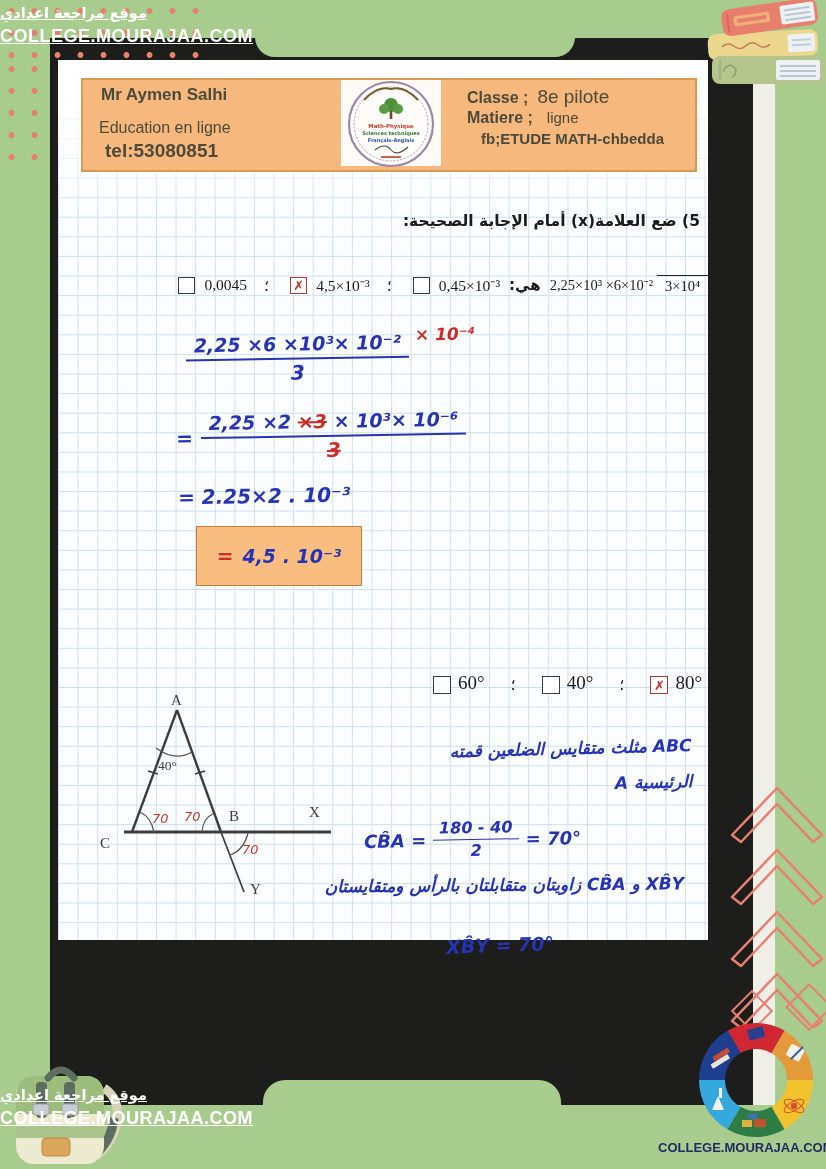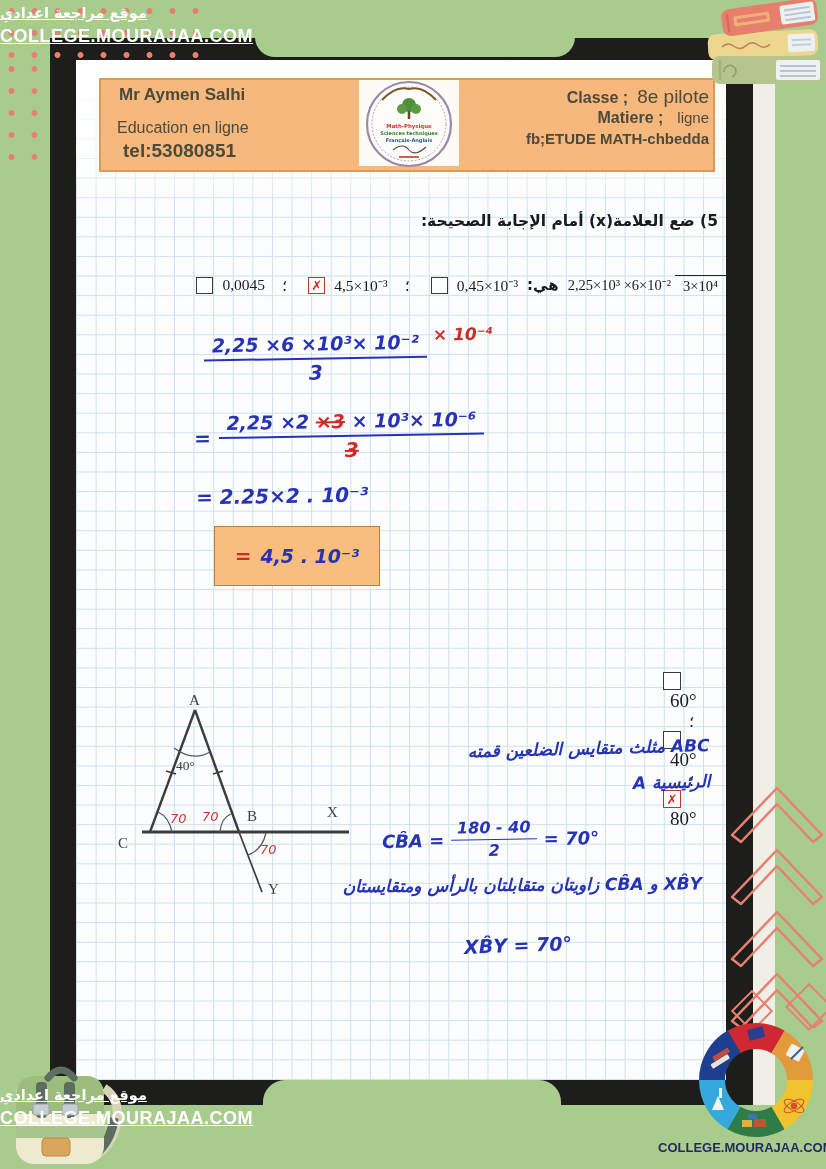--- a/index.html
+++ b/index.html
@@ -9,21 +9,21 @@
 
   
   .dots{background-image:radial-gradient(circle,#e8806f 2.6px,rgba(0,0,0,0) 3.3px);
         background-size:23px 22px;z-index:6;}
   .dots1{left:0;top:0;width:212px;height:60px;}
   .dots2{left:0;top:58px;width:52px;height:108px;}
 
   
   .scan-black{left:50px;top:38px;width:703px;height:1067px;background:#1d1d1b;z-index:1;}
   .scan-strip{left:753px;top:38px;width:22px;height:1067px;background:#efefe8;z-index:1;}
-  .page{left:76px;top:60px;width:650px;height:1020px;z-index:2;
+  .page{left:58px;top:60px;width:650px;height:880px;z-index:2;
         background:
           linear-gradient(#cfe0ed 1px,rgba(0,0,0,0) 1px) 0 0/19.6px 19.6px,
           linear-gradient(90deg,#cfe0ed 1px,rgba(0,0,0,0) 1px) 0 0/19.6px 19.6px,
           #fcfdfe;}
   .page::before{content:"";position:absolute;left:0;top:0;right:0;height:150px;
         background:linear-gradient(#ffffff,rgba(255,255,255,.55) 70%,rgba(255,255,255,0));}
 
   
   .header-tab{left:255px;top:0;width:320px;height:57px;background:#a8cb8e;border-radius:0 0 20px 20px;z-index:5;}
   .footer-band{left:0;top:1105px;width:826px;height:64px;background:#a8cb8e;z-index:3;}
@@ -35,21 +35,21 @@
   .hdr{top:4px;} .ftr{top:1086px;}
 
   
   .id-box{left:23px;top:18px;width:612px;height:90px;background:#f6b87c;border:2px solid #d89a55;
           color:#4c4a3c;z-index:2;}
   .id-name{left:18px;top:5px;font-weight:bold;font-size:17px;font-family:"Liberation Sans",sans-serif;}
   .id-sub{left:16px;top:39px;font-size:16px;font-family:"Liberation Sans",sans-serif;}
   .id-phone{left:22px;top:60px;font-size:19px;font-weight:600;font-family:"Liberation Sans",sans-serif;}
   .stamp-bg{left:258px;top:0;width:100px;height:86px;background:#fcfbf5;}
   .stamp{left:262px;top:-2px;width:92px;height:92px;}
-  .id-right{left:384px;top:6px;width:224px;font-family:"Liberation Sans",sans-serif;text-align:right;}
+  .id-right{left:384px;top:6px;width:224px;font-family:"Liberation Sans",sans-serif;}
   .id-right .row{margin-bottom:1px;}
   .lab{font-weight:bold;font-size:16px;}
   .val-big{font-size:19px;margin-left:9px;}
   .val-sm{font-size:15px;margin-left:14px;}
   .id-fb{font-weight:bold;font-size:15px;margin-left:14px;margin-top:3px;}
 
   
   .arabic{font-family:"DejaVu Sans",sans-serif;}
   .q-head{right:8px;top:152px;direction:rtl;font-size:15.5px;font-weight:600;color:#1b1b1b;z-index:3;}
   .qa{right:0;top:192px;height:66px;display:flex;align-items:center;justify-content:flex-end;
@@ -79,21 +79,21 @@
   .heq2 .eqs{font-size:20px;}
   .cross{color:#cf2b25;text-decoration:line-through;text-decoration-thickness:2px;}
   .heq3{left:120px;top:424px;font-size:20px;transform:rotate(-1deg);z-index:3;}
   .ansbox{left:138px;top:466px;width:164px;height:58px;background:#f9bd80;border:1.5px solid #b97f3e;
           display:flex;align-items:center;justify-content:center;gap:9px;z-index:3;}
   .ansbox .eqs{font-size:20px;font-style:italic;font-weight:600;}
   .ansbox .v{font-size:19px;}
 
   
   .qb-head{right:10px;top:574px;direction:rtl;font-size:15.5px;font-weight:600;color:#1b1b1b;z-index:3;}
-  .qbopts{right:6px;top:612px;display:flex;align-items:flex-start;direction:ltr;color:#1b1b1b;z-index:3;flex-direction:column;}
+  .qbopts{right:6px;top:612px;display:flex;align-items:flex-end;direction:ltr;color:#1b1b1b;z-index:3;}
   .qbopts .num{font-size:19px;margin-left:7px;}
   .qbopts .cb{width:16px;height:16px;}
   .qbopts .sep{margin:0 26px;}
 
   .diagram{left:36px;top:630px;width:250px;height:212px;z-index:3;}
 
   
   .note1{right:16px;top:672px;width:300px;direction:rtl;text-align:right;font-size:17px;
          line-height:2.1;transform:rotate(-1.5deg);z-index:3;}
   .cba{left:306px;top:758px;display:flex;align-items:center;gap:7px;font-size:18px;

